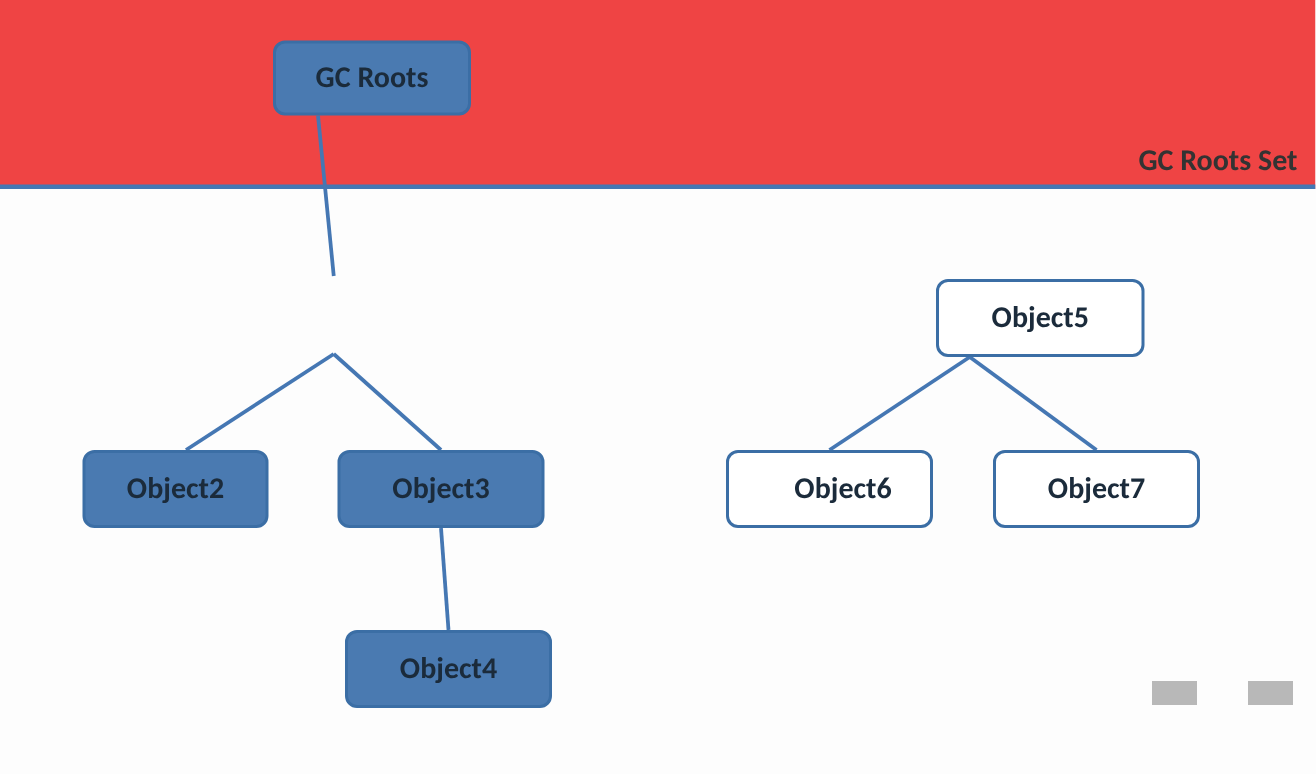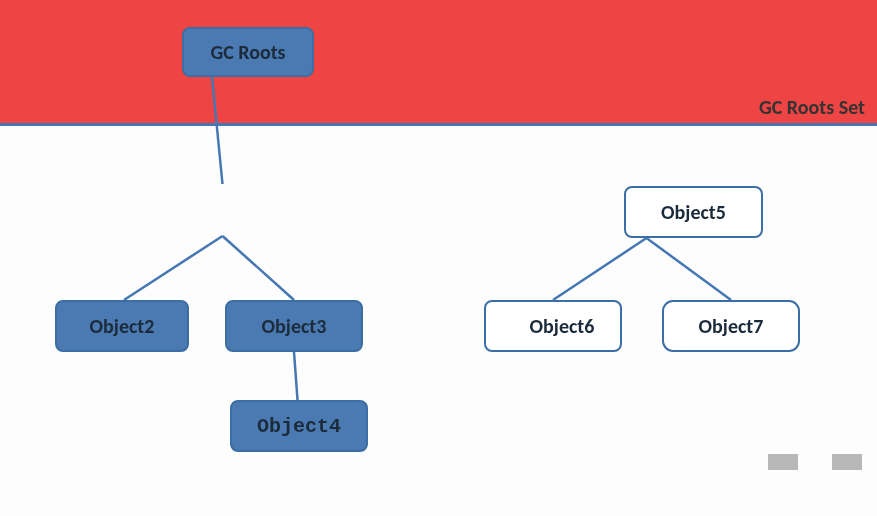--- a/index.html
+++ b/index.html
@@ -81,34 +81,34 @@
       <line x1="222.5" y1="236" x2="124" y2="300"></line>
       <line x1="222.5" y1="236" x2="294" y2="300"></line>
       <line x1="294" y1="352" x2="299" y2="420"></line>
       <line x1="646.5" y1="238" x2="553" y2="300"></line>
       <line x1="646.5" y1="238" x2="731" y2="300"></line>
     </svg>
 
   <div id="node-gcRoots" class="node blue" style="left: 146px; top: 27px; width: 132px; height: 50px; margin-left: 36px;">
     <span>GC Roots</span>
   </div>
-  <div id="node-object2" class="node blue" style="left: 55px; top: 300px; width: 134px; height: 52px;">
+  <div id="node-object2" class="node blue" style="left: 55px; top: 300px; width: 124px; height: 52px;">
     <span>Object2</span>
   </div>
   <div id="node-object3" class="node blue" style="left: 225px; top: 300px; width: 138px; height: 52px;">
     <span>Object3</span>
   </div>
-  <div id="node-object4" class="node blue" style="left: 230px; top: 400px; width: 138px; height: 52px; font-family: Liberation Mono, monospace;">
+  <div id="node-object4" class="node blue" style="left: 230px; top: 420px; width: 138px; height: 52px;">
     <span>Object4</span>
   </div>
   <div id="node-object5" class="node white" style="left: 577px; top: 186px; width: 139px; height: 52px; margin-left: 47px;">
     <span>Object5</span>
   </div>
   <div id="node-object6" class="node white" style="left: 484px; top: 300px; width: 138px; height: 52px; padding-left: 18px;">
     <span>Object6</span>
   </div>
-  <div id="node-object7" class="node white" style="left: 662px; top: 300px; width: 138px; height: 52px; border-radius: 11px;">
+  <div id="node-object7" class="node white" style="left: 662px; top: 300px; width: 138px; height: 52px;">
     <span>Object7</span>
   </div>
 
   <div id="grey-0" class="grey-square" style="left: 768px; top: 454px; width: 30px; height: 16px;"></div>
   <div id="grey-1" class="grey-square" style="left: 832px; top: 454px; width: 30px; height: 16px;"></div>
 </div>
 
 </body></html>

